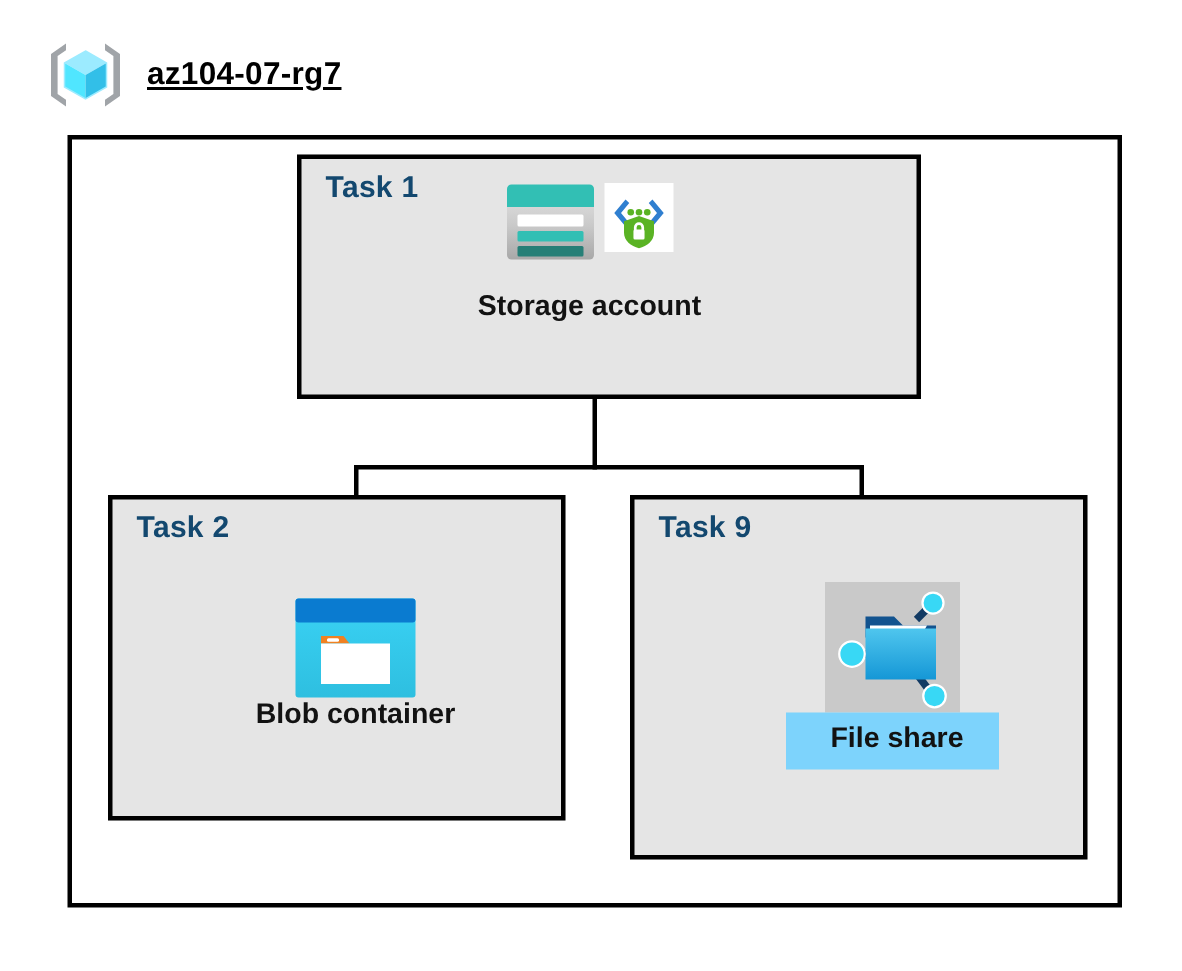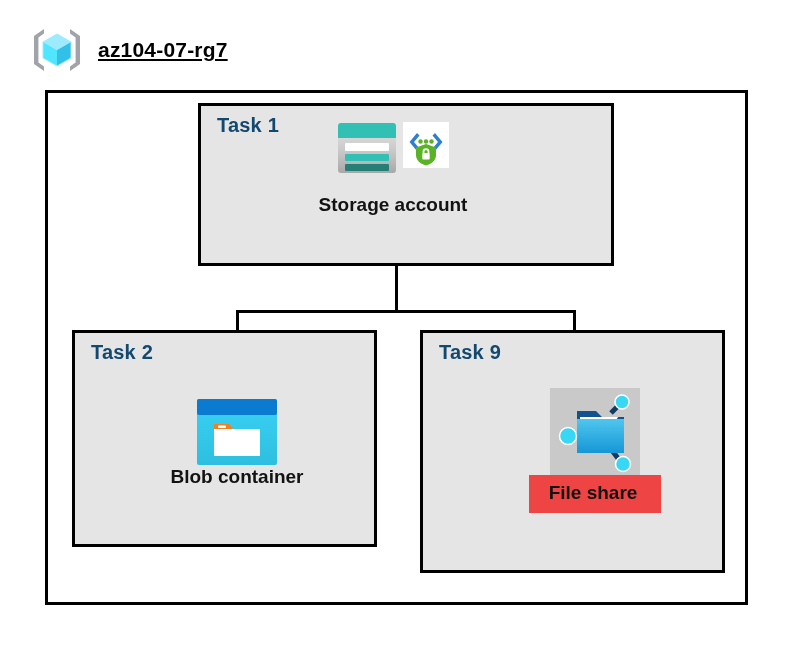--- a/index.html
+++ b/index.html
@@ -100,22 +100,22 @@
   #node-blob .node-caption { }
 
   #node-fileshare { left: 500px; top: 388px; width: 190px; }
   .icon-highlight {
     background: #c9c9c9;
     padding: 3px 6px 0 6px;
     display: flex;
     justify-content: center;
   }
   .caption-highlight {
-    background: #ef4444;
-    padding: 7px 24px 8px 20px;
+    background: #7dd3fc;
+    padding: 7px 24px 8px 30px;
     margin-top: 0px;
   }
 
   
   .conn {
     position: absolute;
     background: #000000;
   }
   #conn-trunk   { left: 395px; top: 266px; width: 3px;   height: 47px; }
   #conn-bus     { left: 236px; top: 310px; width: 340px; height: 3px; }

